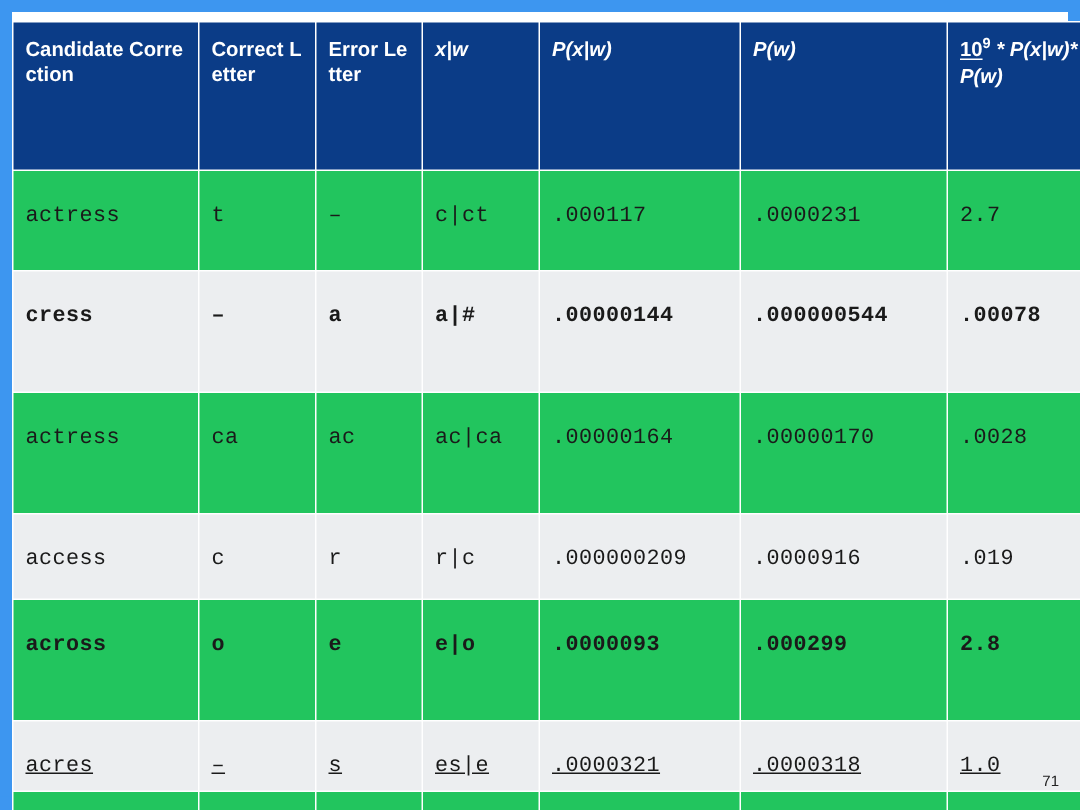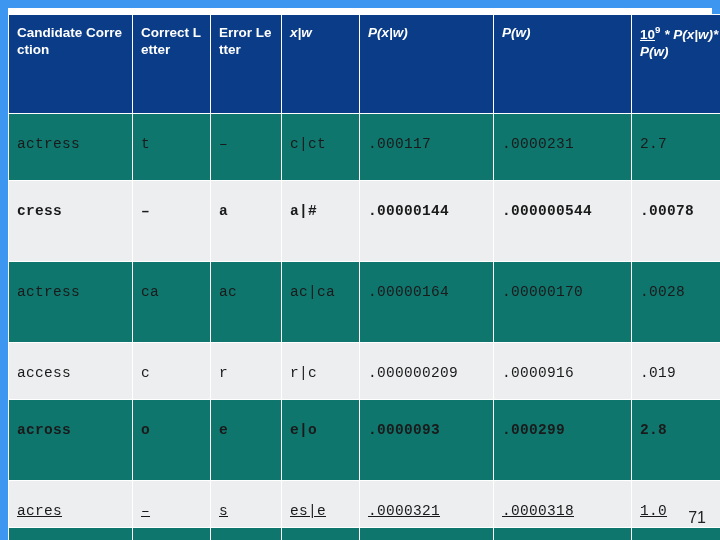--- a/index.html
+++ b/index.html
@@ -66,21 +66,21 @@
 
   
   #data-table tbody td {
     font-family: "Liberation Mono", monospace;
     font-size: 14.5px;
     color: #1a1a1a;
     line-height: 1.3;
     letter-spacing: 0.3px;
   }
 
-  tr.row-even td { background: #0f766e; }
+  tr.row-even td { background: #22c55e; }
   tr.row-odd  td { background: #eceef0; }
 
   tr.row-highlight td {
     color: #c00000;
     font-weight: bold;
   }
 
   
   tr.r0 td { height: 66px; }
   tr.r1 td { height: 80px; font-weight: bold; }
@@ -98,21 +98,21 @@
   col.c4 { width: 133px; }
   col.c5 { width: 137px; }
   col.c6 { width: 95px; }
 
   
   #page-number {
     position: absolute;
     right: 14px;
     bottom: 13px;
     font-family: "Liberation Sans", sans-serif;
-    font-size: 16px;
+    font-size: 10px;
     color: #222222;
   }
 </style>
 </head>
 <body>
 
 <div id="slide">
 
   <div id="frame-top"></div>
   <div id="frame-left"></div>

